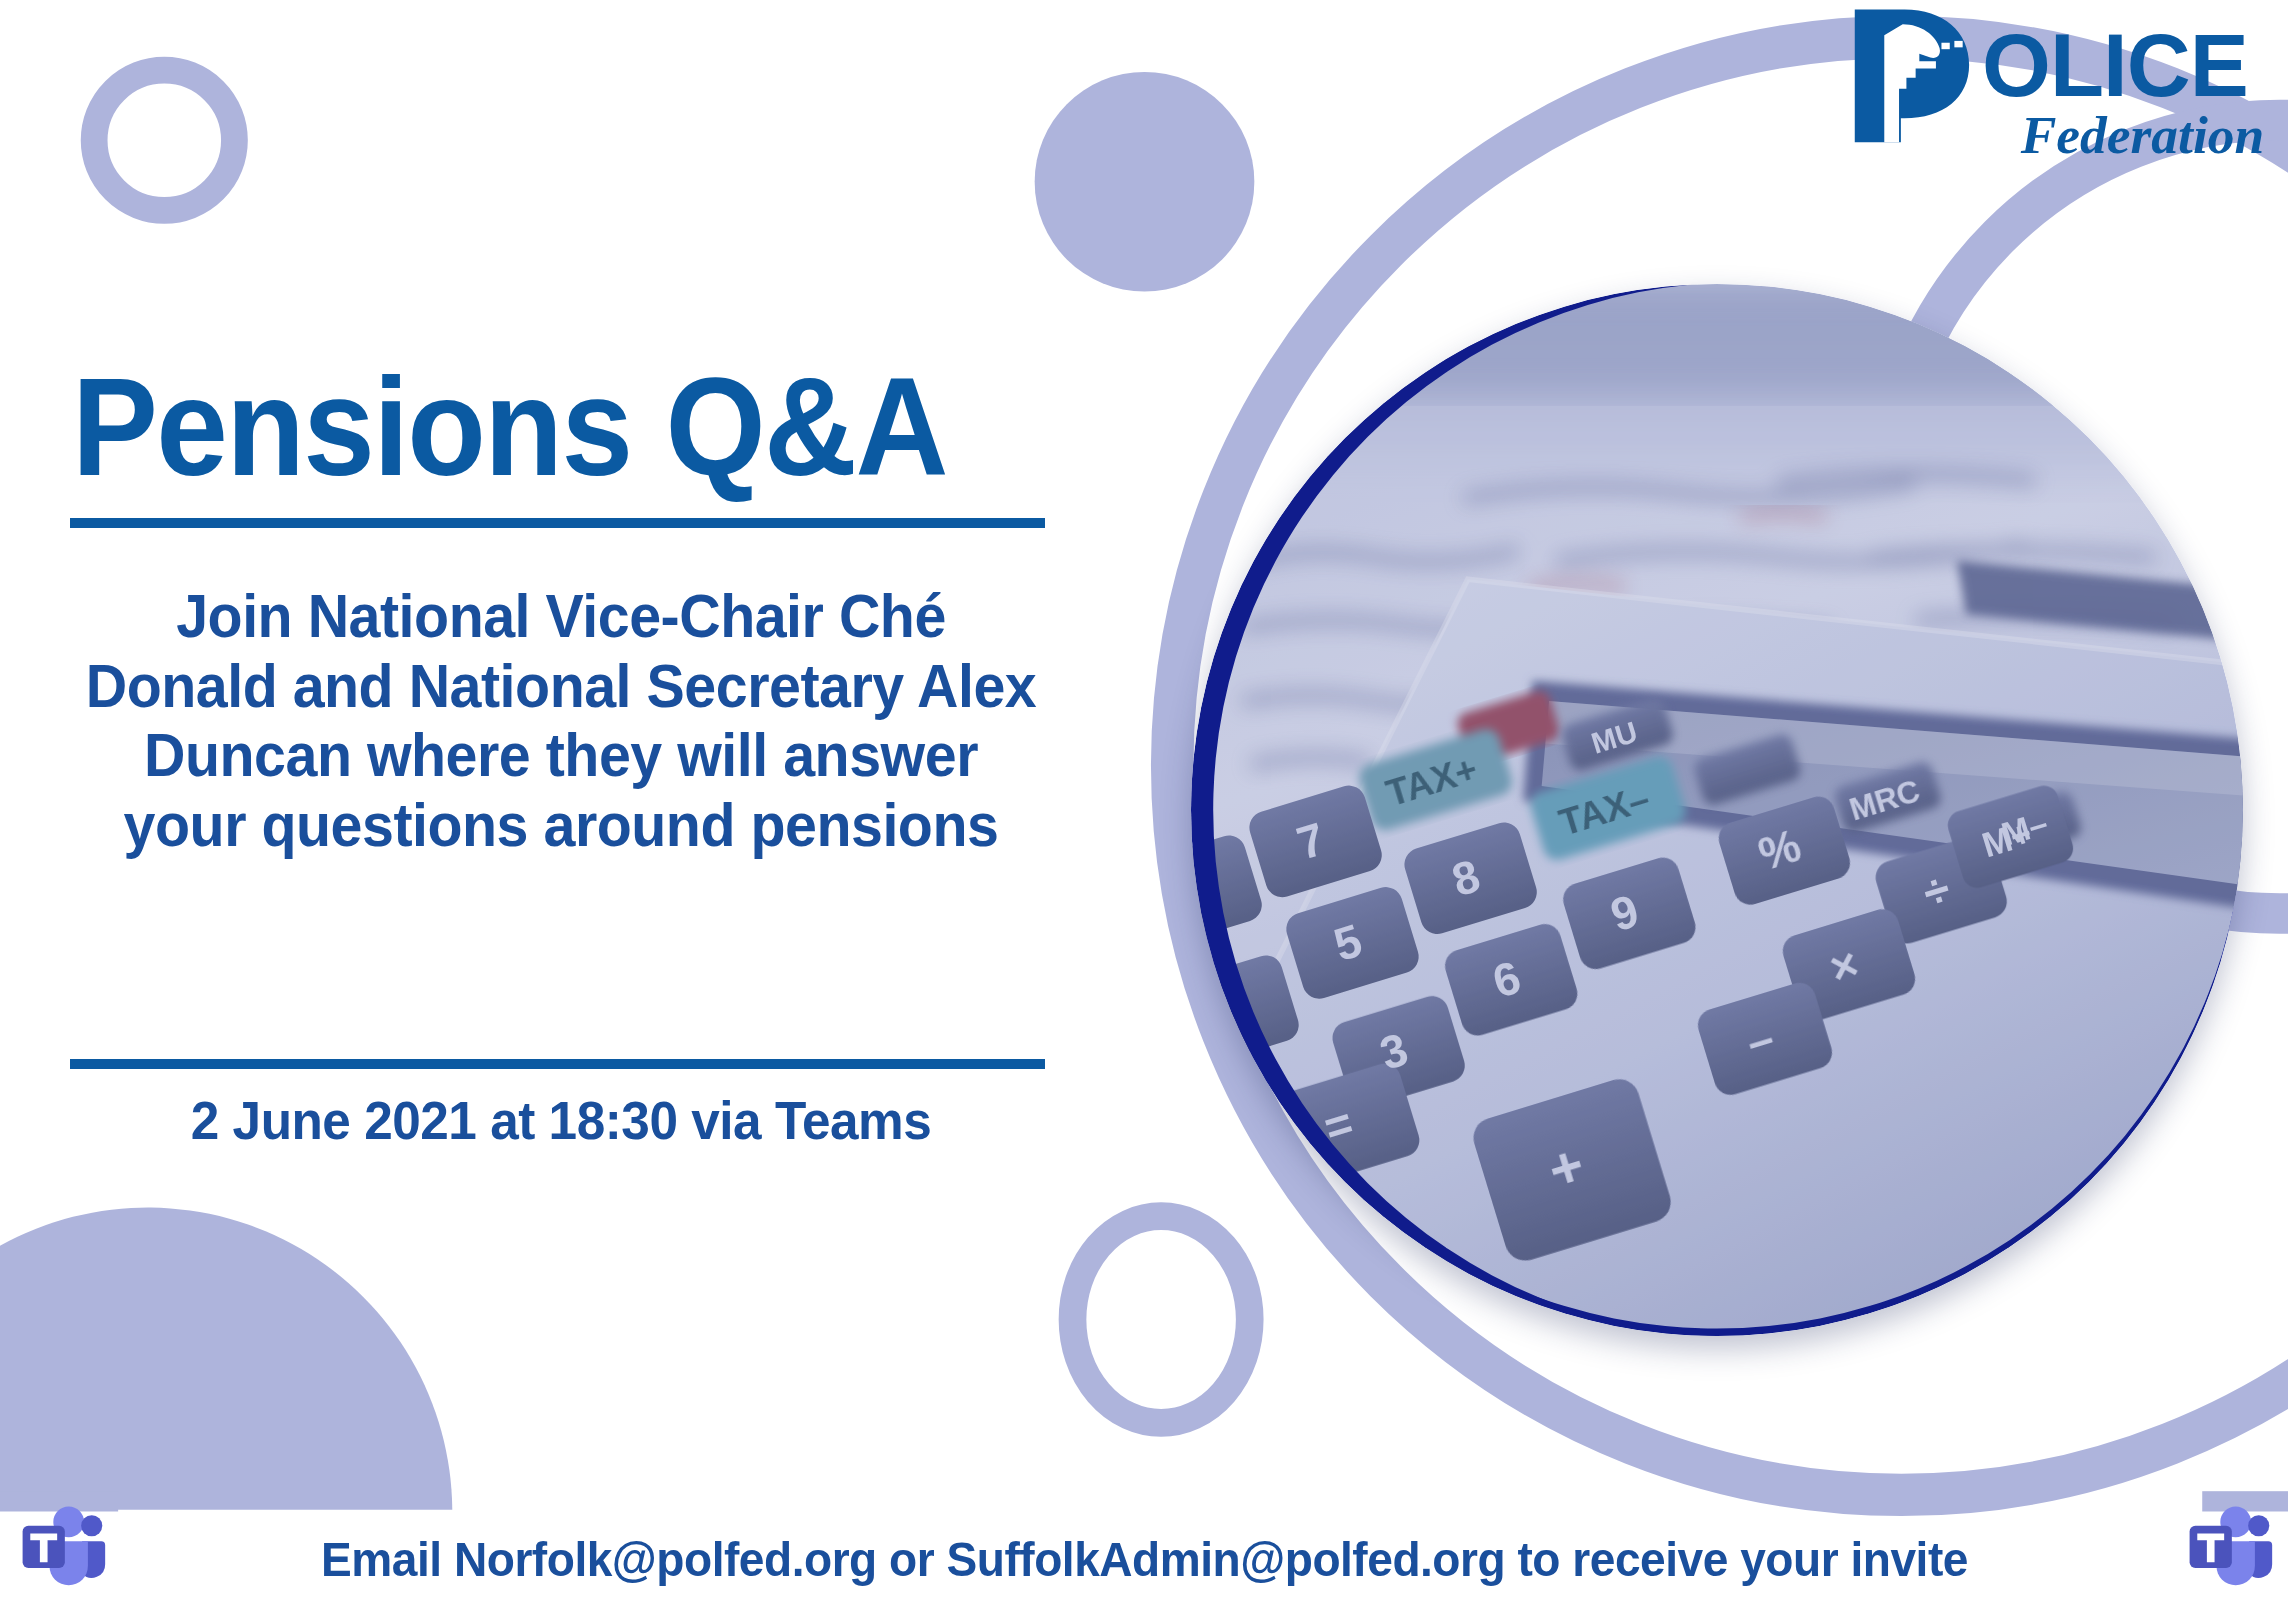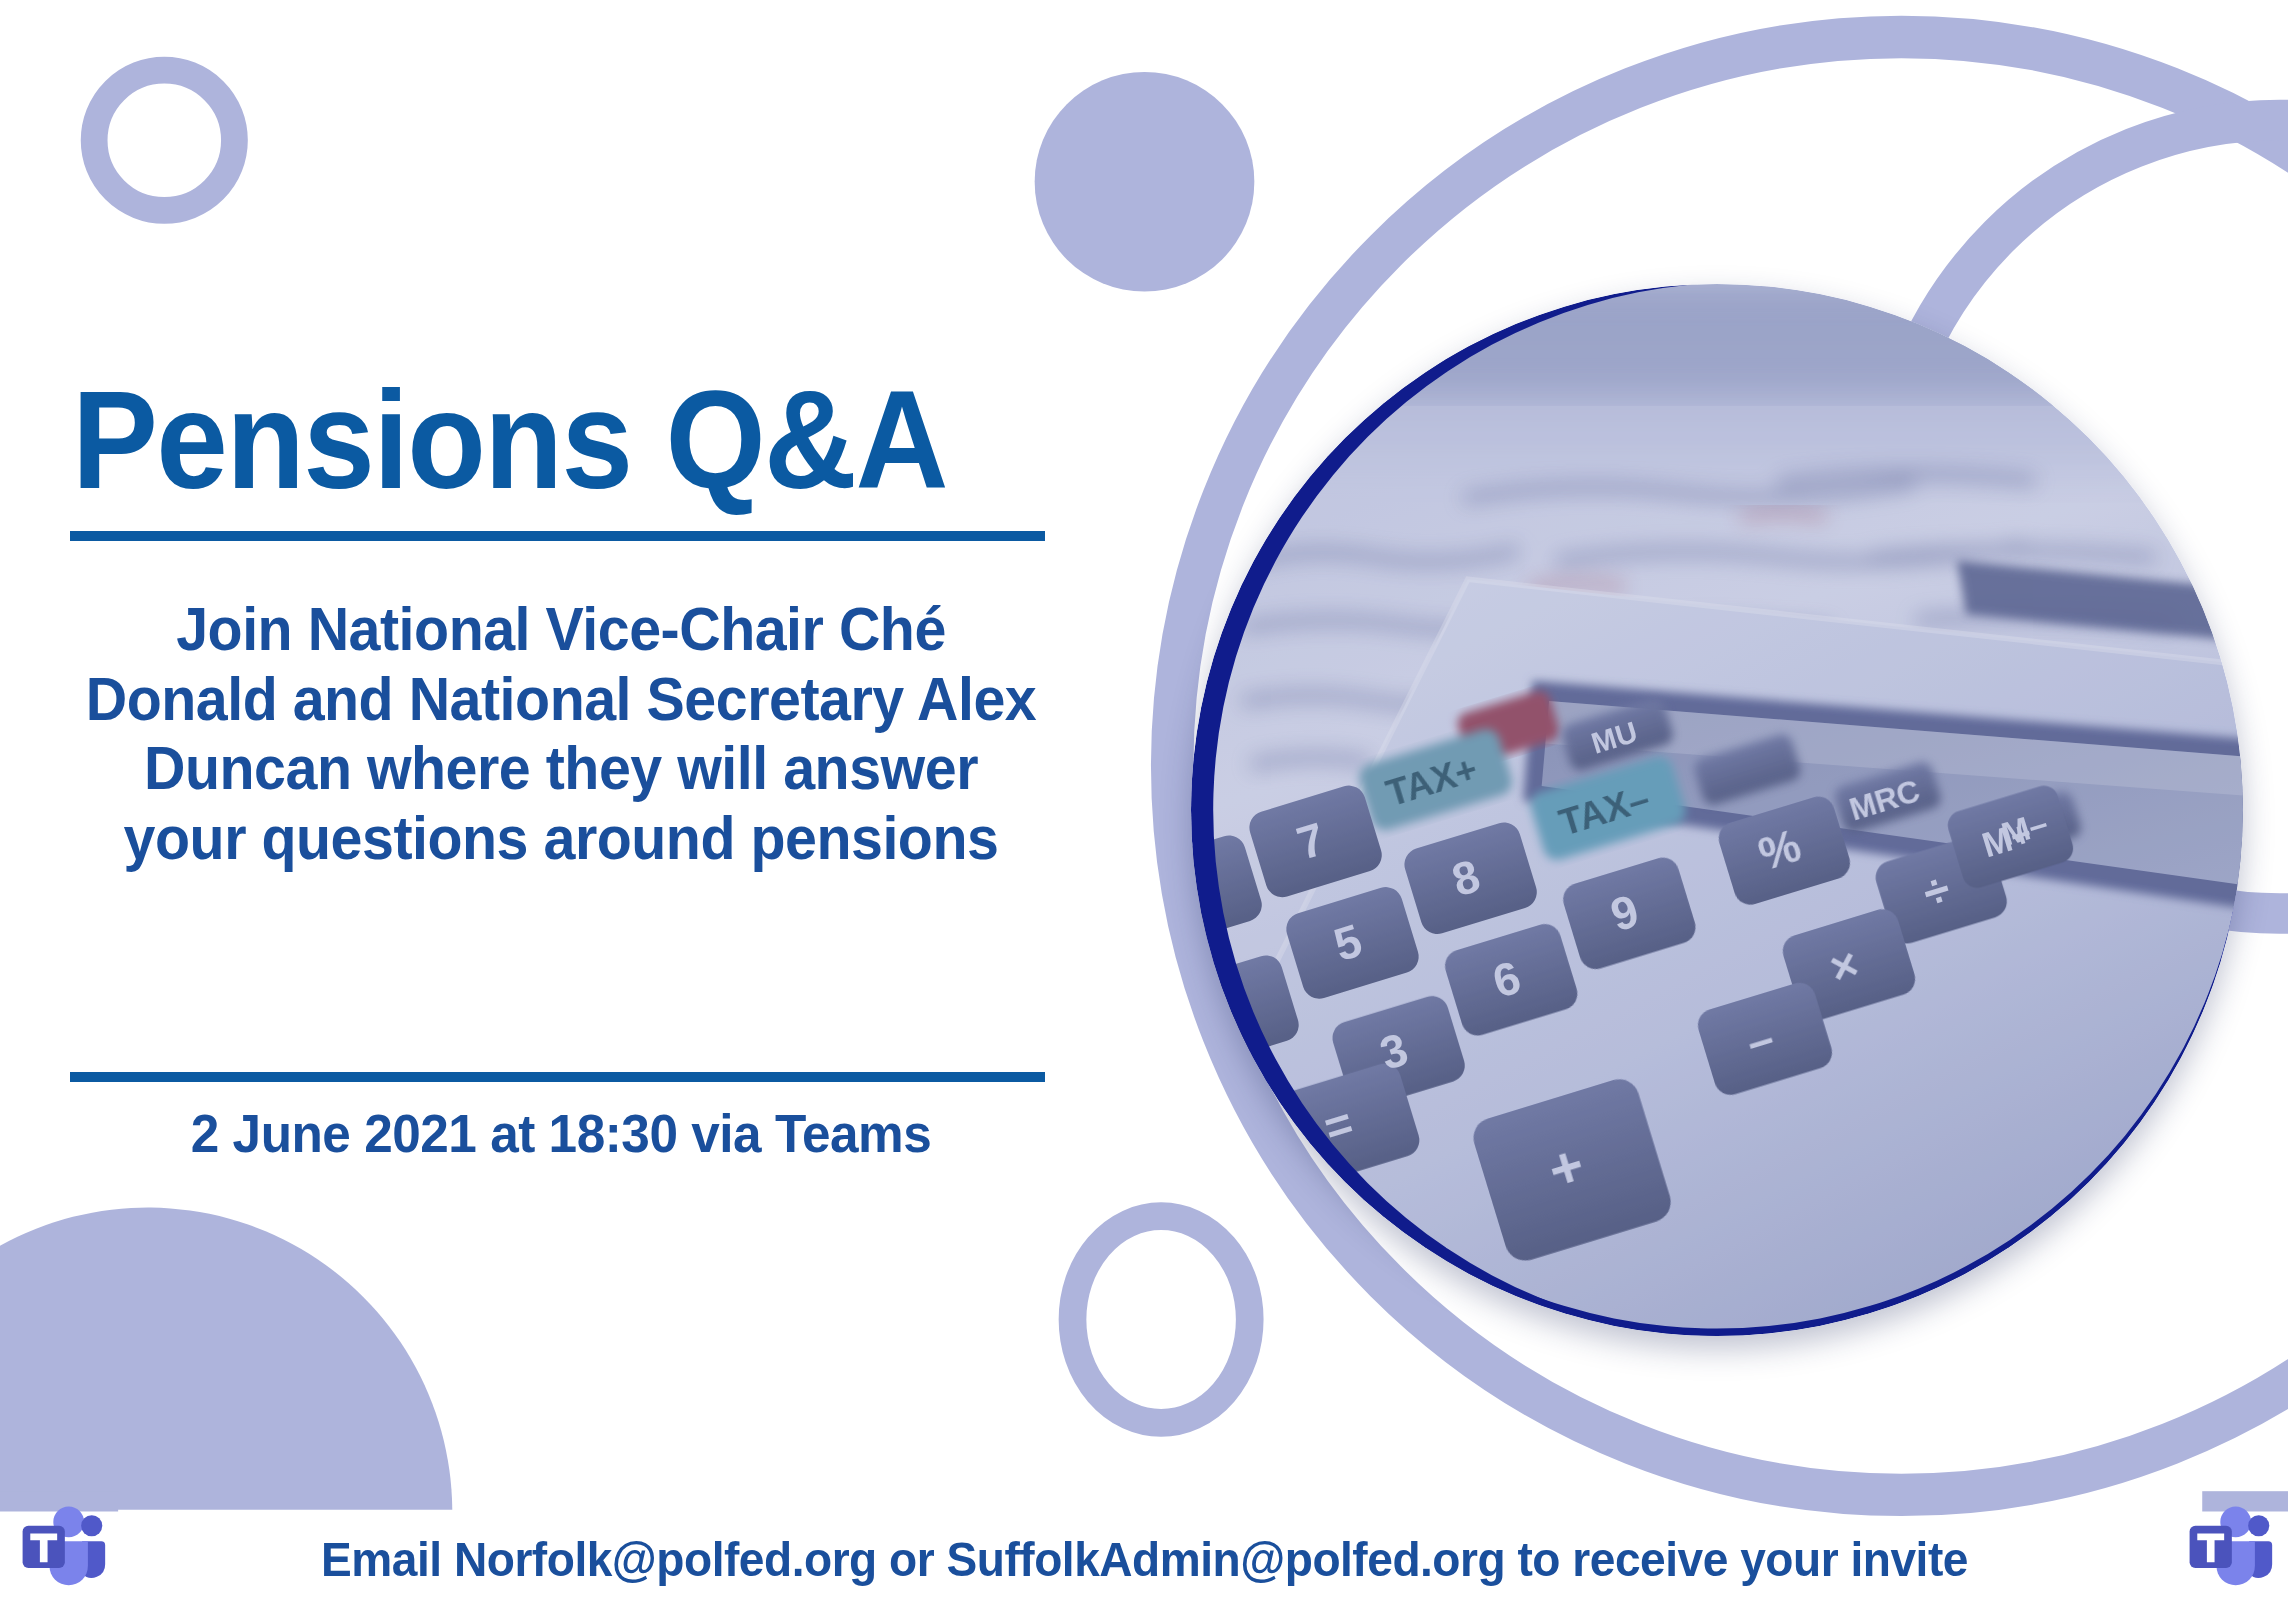--- a/index.html
+++ b/index.html
@@ -40,21 +40,21 @@
   .photo-inner{
     position:absolute; inset:0;
     border-radius:50%;
     overflow:hidden;
   }
   .photo-inner svg{ display:block; width:100%; height:100%; }
 
   
   .content{
     position:absolute;
-    left:0; top:17px;
+    left:0; top:4px;
     width:1121px;
     height:1378px;
   }
 
   .title{
     position:absolute;
     left:72px; top:353px;
     width:1015px;
     margin:0;
     font-family:"Liberation Sans", sans-serif;
@@ -299,20 +299,40 @@
           <path d="M1080 985 L1112 1140"></path>
         </g>
 
         <rect x="0" y="0" width="1140" height="1140" fill="#3b3f8f" opacity=".14"></rect>
         <rect x="0" y="0" width="1140" height="1140" fill="#c9ccea" opacity=".10"></rect>
       </svg>
     </div>
     <div class="ring"></div>
   </div>
 
+  <div class="logo">
+    <svg viewBox="0 0 460 180" aria-hidden="true">
+
+      <g>
+        <path d="M8 6 L62 6 C104 6 132 30 132 66 C132 102 104 124 62 124 L58 124 L58 150 L8 150 Z" fill="#0b5aa2"></path>
+
+        <path d="M60 22 C80 22 96 34 100 48 C102 56 96 60 90 58 L78 54 L78 62
+                 L96 62 L96 70 L74 70 L74 80 L64 80 L64 92 L56 92 L56 150 L40 150 L40 34 Z" fill="#ffffff"></path>
+
+        <rect x="74" y="46" width="9" height="7" fill="#ffffff"></rect>
+        <rect x="88" y="44" width="9" height="7" fill="#ffffff"></rect>
+        <rect x="102" y="42" width="9" height="7" fill="#ffffff"></rect>
+        <rect x="116" y="40" width="9" height="7" fill="#ffffff"></rect>
+      </g>
+
+      <text x="146" y="100" font-family="'Liberation Sans', sans-serif" font-size="96" font-weight="bold" letter-spacing="-1" fill="#0b5aa2">OLICE</text>
+
+      <text x="452" y="162" text-anchor="end" font-family="'Liberation Serif', serif" font-size="58" font-weight="bold" font-style="italic" fill="#0b5aa2">Federation</text>
+    </svg>
+  </div>
 
   <div class="content">
     <h1 class="title">Pensions Q&amp;A</h1>
 
     <div class="rule rule-top"></div>
 
     <p class="blurb">Join National Vice-Chair Ché Donald and National Secretary Alex Duncan where they will answer your questions around pensions</p>
 
     <div class="rule rule-bottom"></div>
 

